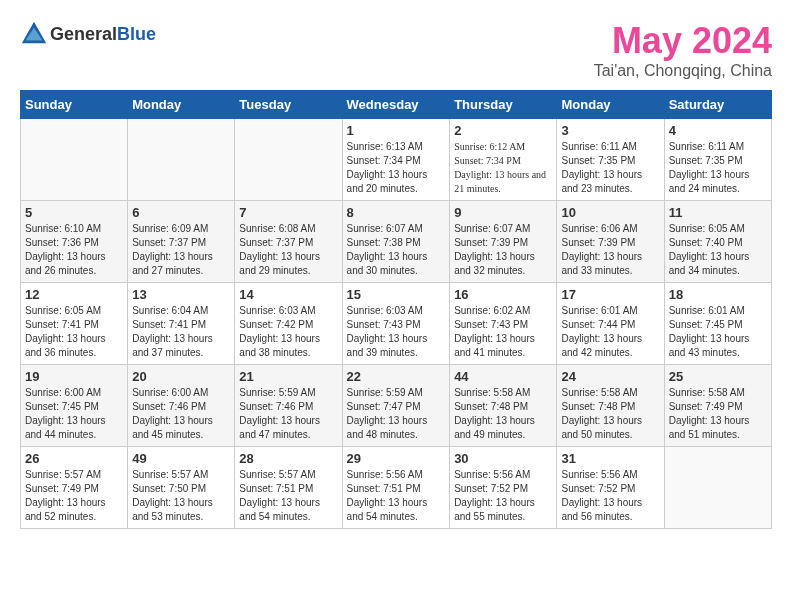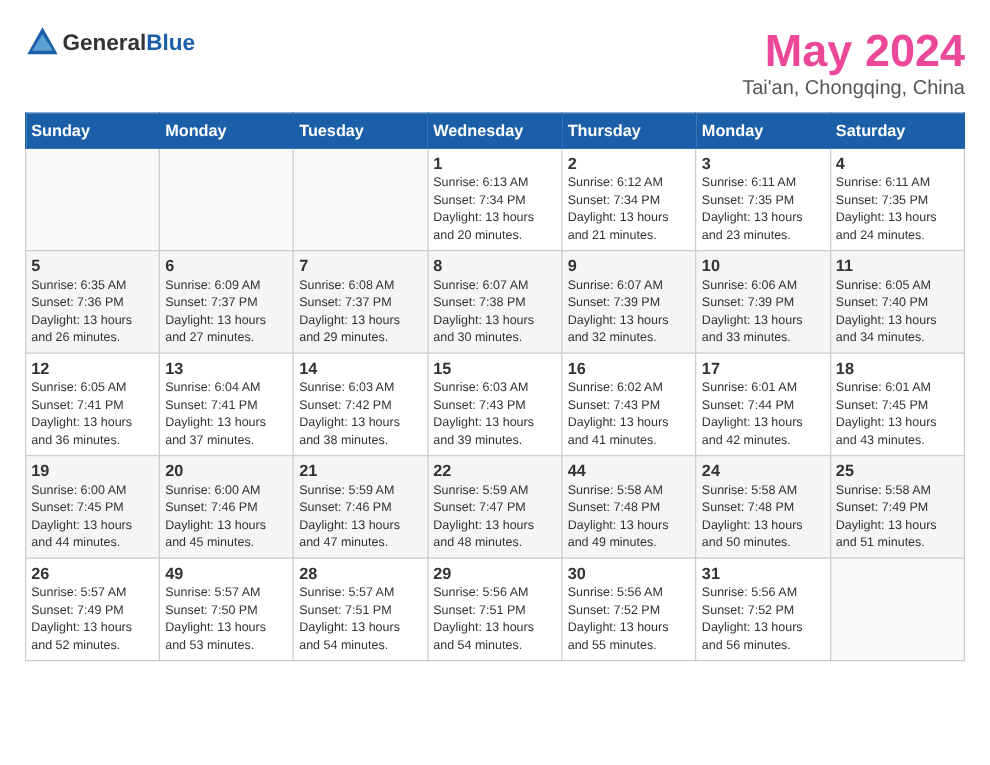--- a/index.html
+++ b/index.html
@@ -124,41 +124,41 @@
         <td class="empty-cell"></td>
         <td class="empty-cell"></td>
         <td>
           <div class="day-number">1</div>
           <div class="day-info" style="white-space: pre-line;">Sunrise: 6:13 AM
 Sunset: 7:34 PM
 Daylight: 13 hours and 20 minutes.</div>
         </td>
         <td>
           <div class="day-number">2</div>
-          <div class="day-info" style="white-space: pre-line;">Sunrise: 6:12 AM
+          <div class="day-info" style="white-space: pre-line; font-family: Liberation Serif, serif;">Sunrise: 6:12 AM
 Sunset: 7:34 PM
 Daylight: 13 hours and 21 minutes.</div>
         </td>
         <td>
           <div class="day-number">3</div>
           <div class="day-info" style="white-space: pre-line;">Sunrise: 6:11 AM
 Sunset: 7:35 PM
 Daylight: 13 hours and 23 minutes.</div>
         </td>
         <td>
           <div class="day-number">4</div>
           <div class="day-info" style="white-space: pre-line;">Sunrise: 6:11 AM
 Sunset: 7:35 PM
 Daylight: 13 hours and 24 minutes.</div>
         </td>
       </tr>
       <tr>
         <td>
           <div class="day-number">5</div>
-          <div class="day-info" style="white-space: pre-line;">Sunrise: 6:35 AM
+          <div class="day-info" style="white-space: pre-line;">Sunrise: 6:10 AM
 Sunset: 7:36 PM
 Daylight: 13 hours and 26 minutes.</div>
         </td>
         <td>
           <div class="day-number">6</div>
           <div class="day-info" style="white-space: pre-line;">Sunrise: 6:09 AM
 Sunset: 7:37 PM
 Daylight: 13 hours and 27 minutes.</div>
         </td>
         <td>

